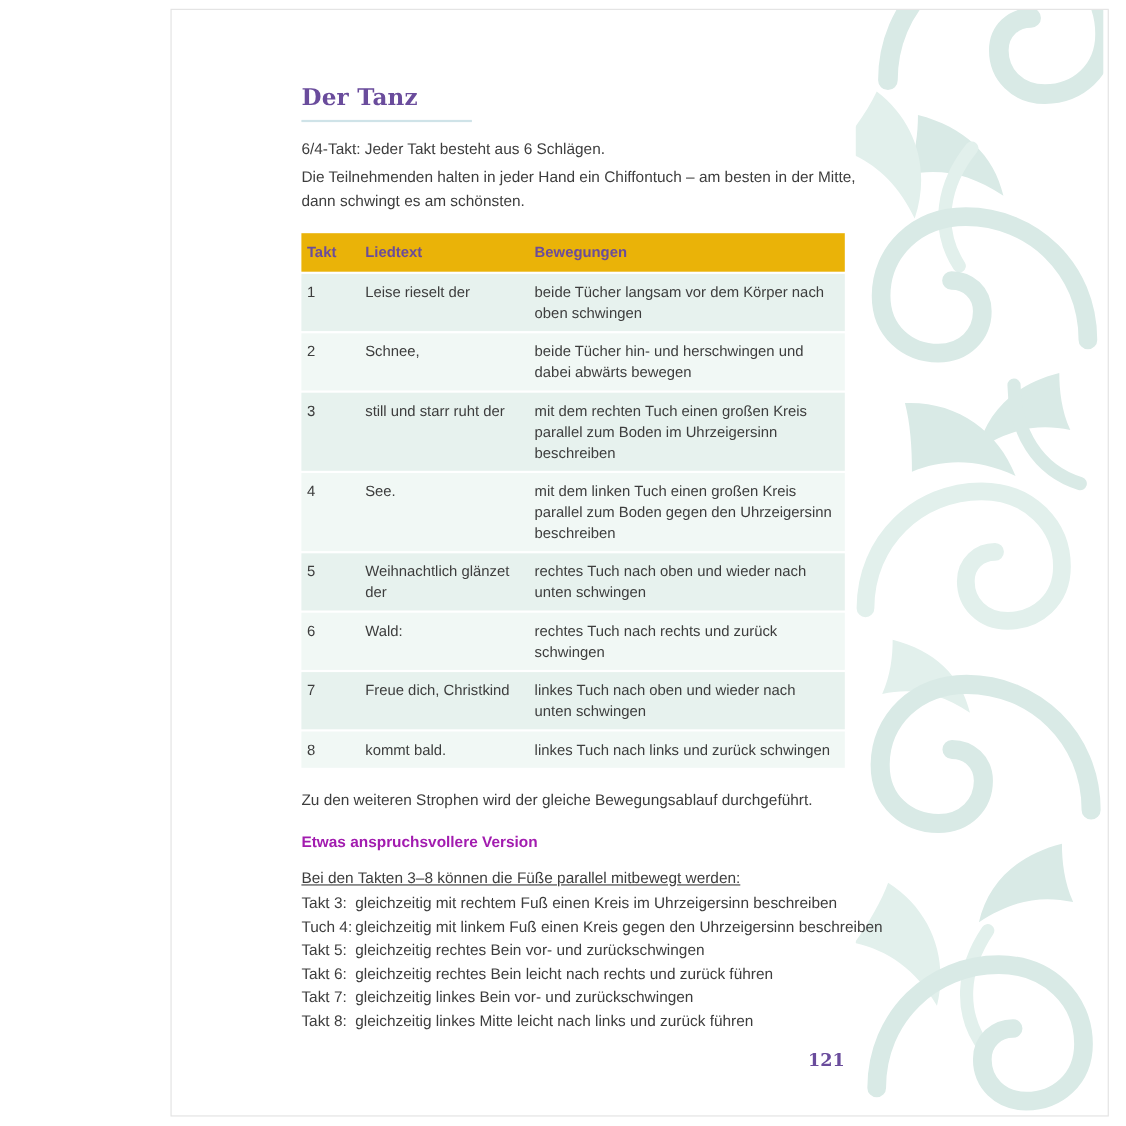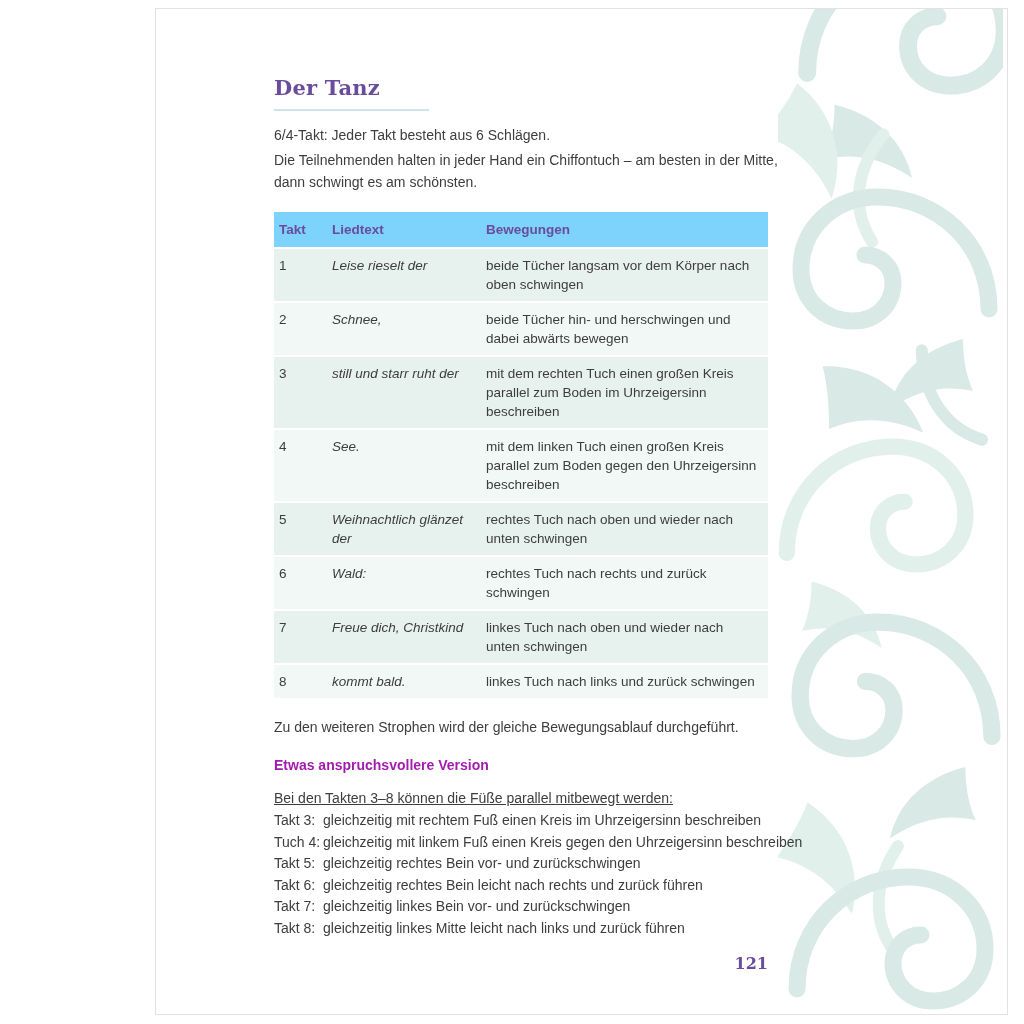--- a/index.html
+++ b/index.html
@@ -19,26 +19,26 @@
     font-family:"DejaVu Serif","Liberation Serif",serif;
     color:#6a4c9c;font-size:21px;line-height:26px;font-weight:bold;
     margin:66px 0 0 0;letter-spacing:.2px;
   }
   .title-rule{width:155px;height:2px;background:#cfe3e8;margin-top:8px;}
   .intro{margin-top:13px;margin-bottom:19px;}
   .intro p{margin:0 0 3px 0;}
   
   .tbl{width:494px;font-size:13.5px;line-height:19px;}
   .trow{display:grid;grid-template-columns:58px 154px 282px;margin-bottom:2px;}
-  .trow.head{background:#7dd3fc;}
+  .trow.head{background:#eab308;}
   .trow:not(.head):nth-child(even){background:#e7f2ee;}
   .trow:not(.head):nth-child(odd){background:#f1f8f5;}
   .c{padding:7px 8px 7px 0;box-sizing:border-box;}
   .c.takt{padding-left:5px;}
-  .c.lied{font-style:italic;padding-right:12px;}
+  .c.lied{padding-right:12px;}
   .trow.head .c{color:#6a4c9c;font-weight:bold;font-style:normal;padding-top:8px;padding-bottom:8px;}
   .after-table{margin:18px 0 0 0;}
   h2.adv{color:#a21caf;font-size:14px;line-height:20px;margin:17px 0 5px 0;}
   .adv-intro{margin:12px 0 1px 0;text-decoration:underline;}
   .takt-item{display:flex;line-height:21.5px;}
   .takt-label{flex:0 0 49px;}
   .takt-text{flex:1;}
   .pagenum{
     position:absolute;top:945px;left:118px;width:494px;text-align:right;
     color:#6a4c9c;font-weight:bold;font-size:16px;

